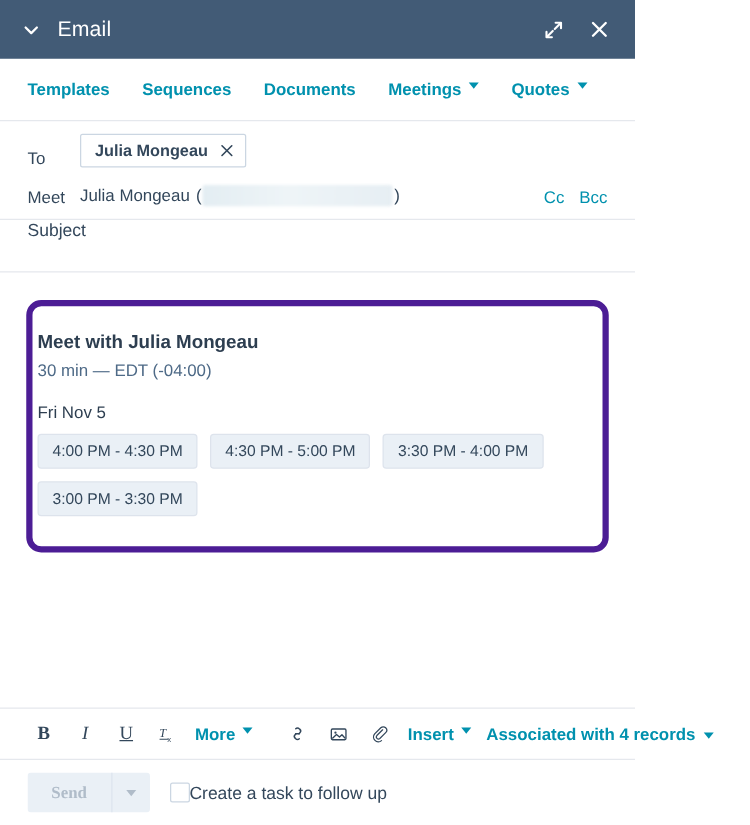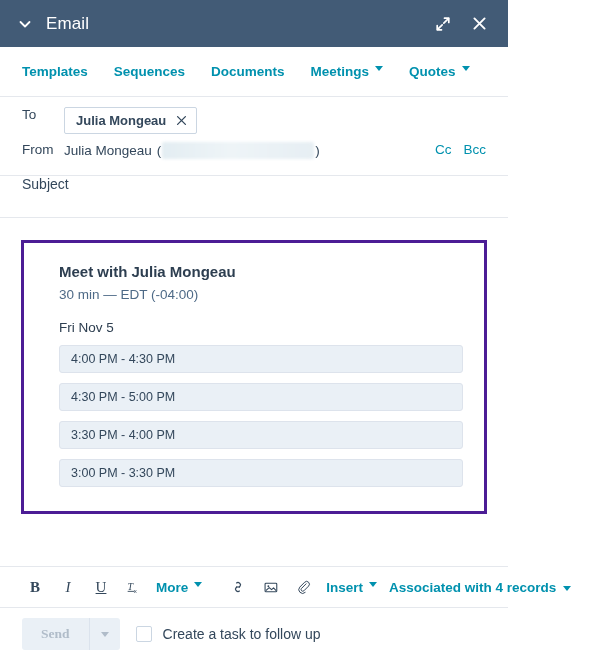--- a/index.html
+++ b/index.html
@@ -83,21 +83,21 @@
     border-left: 4.5px solid transparent;
     border-right: 4.5px solid transparent;
     border-top: 5px solid #0091ae;
     display: inline-block;
     margin-top: 2px;
   }
 
   
   .field-row {
     display: flex;
-    align-items: flex-start;
+    align-items: flex-end;
     padding: 0 22px;
     min-height: 38px;
   }
   .field-row.to-row { padding-top: 10px; padding-bottom: 4px; }
   .field-row.from-row {
     padding-top: 4px;
     padding-bottom: 10px;
     border-bottom: 1px solid #e5e8ed;
   }
   .field-label {
@@ -171,24 +171,24 @@
   }
 
   
   .body-area {
     flex: 1;
     padding: 22px 21px 0 21px;
     overflow: hidden;
   }
 
   .meeting-card {
-    border: 3px solid #4c1d95;
-    border-radius: 0;
+    border: 5px solid #4c1d95;
+    border-radius: 12px;
     background: #ffffff;
-    padding: 20px 21px 24px 35px;
+    padding: 20px 21px 24px 4px;
   }
   .meeting-title {
     font-size: 15px;
     font-weight: bold;
     color: #2d3e50;
     margin-bottom: 7px;
   }
   .meeting-sub {
     font-size: 13.5px;
     color: #4e6a87;
@@ -198,21 +198,20 @@
     font-size: 13.5px;
     font-weight: normal;
     color: #2d3e50;
     margin-bottom: 10px;
   }
   .slots {
     display: flex;
     flex-wrap: wrap;
     gap: 10px;
     max-width: 420px;
-    flex-direction: column;
   }
   .slot {
     background: #eaf0f6;
     border: 1px solid #dde3ec;
     border-radius: 3px;
     font-size: 12.5px;
     color: #33475b;
     padding: 6px 11px;
     cursor: pointer;
     white-space: nowrap;
@@ -310,21 +309,20 @@
   }
   .send-caret {
     width: 0; height: 0;
     border-left: 4.5px solid transparent;
     border-right: 4.5px solid transparent;
     border-top: 5px solid #b0bcc9;
   }
   .task-check {
     display: flex;
     align-items: flex-end;
-    gap: 11px;
     cursor: pointer;
   }
   .checkbox {
     width: 16px;
     height: 16px;
     border: 1px solid #cbd6e2;
     border-radius: 2px;
     background: #ffffff;
   }
   .task-label {
@@ -386,21 +384,21 @@
       <span>Julia Mongeau</span>
       <span class="chip-remove">
         <svg width="11" height="11" viewBox="0 0 11 11" aria-hidden="true">
           <path d="M1.6 1.6 L9.4 9.4 M9.4 1.6 L1.6 9.4" fill="none" stroke="#33475b" stroke-width="1.3" stroke-linecap="round"></path>
         </svg>
       </span>
     </div>
   </div>
 
   <div class="field-row from-row">
-    <div class="field-label">From</div>
+    <div class="field-label">Meet</div>
     <div class="from-value">
       <span>Julia Mongeau</span>
       <span style="margin-left:5px">(</span>
       <span class="redacted"></span>
       <span>)</span>
     </div>
     <div class="ccbcc">
       <span>Cc</span>
       <span>Bcc</span>
     </div>

